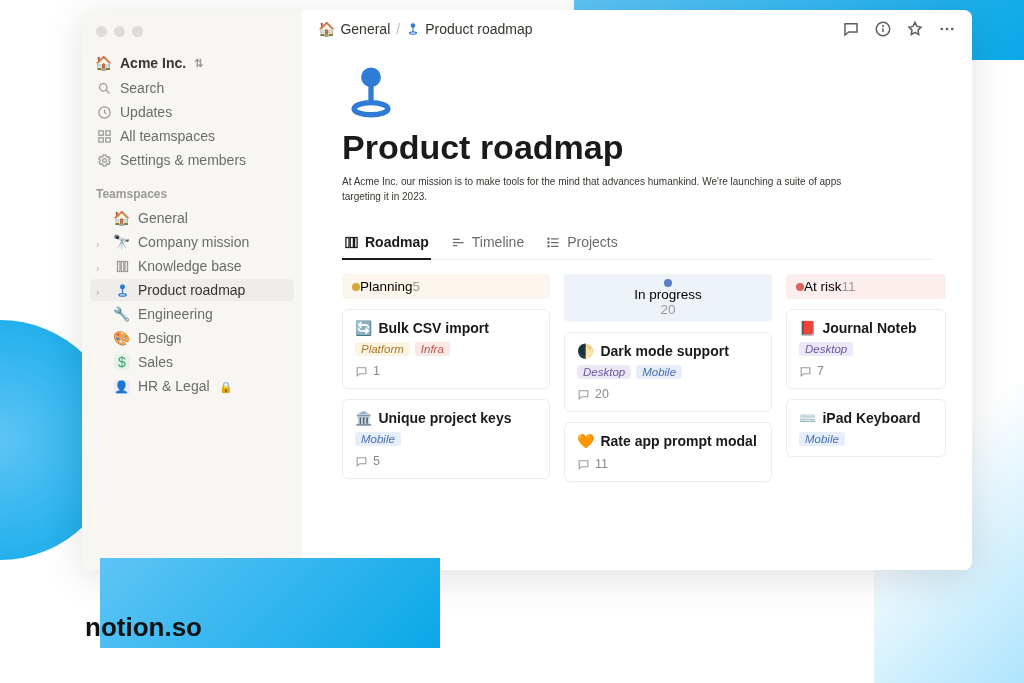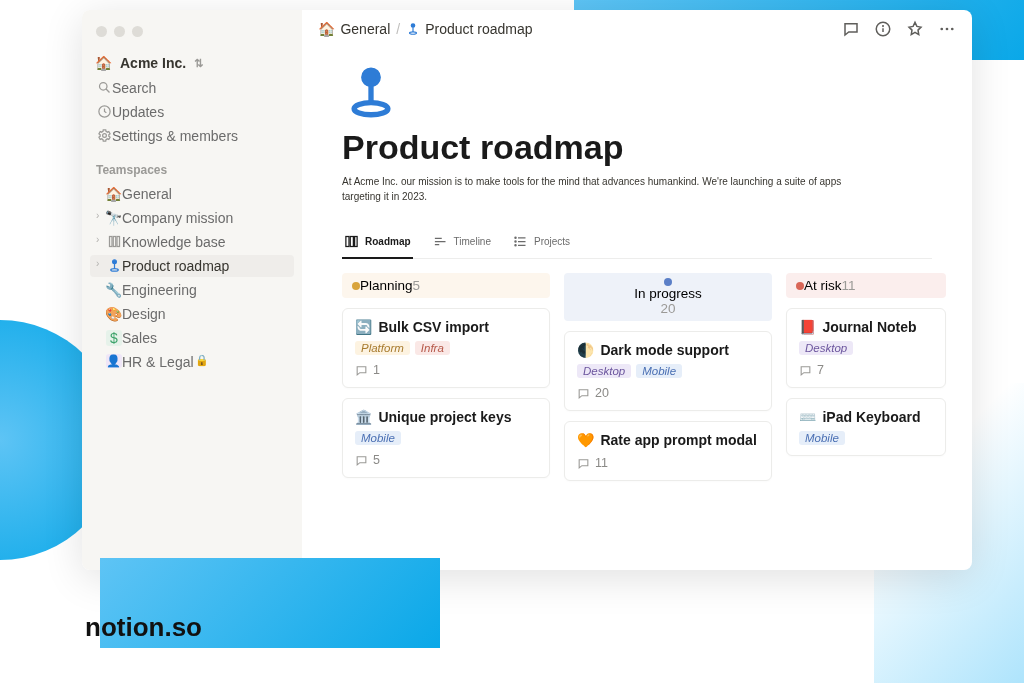--- a/index.html
+++ b/index.html
@@ -45,21 +45,21 @@
   .sidebar {
     width: 220px; background: #f7f6f3; padding: 12px 8px;
     display: flex; flex-direction: column; gap: 2px;
     font-size: 14px; color: #37352f;
   }
   .traffic { display: flex; gap: 7px; padding: 4px 6px 12px 6px; }
   .traffic span { width: 11px; height: 11px; border-radius: 50%; background: #dedcd7; }
   .ws-name { display: flex; align-items: center; gap: 8px; padding: 4px 6px; font-weight: 600; font-size: 14px; cursor: pointer; }
   .ws-name .updown { color: #9b9a97; font-size: 11px; }
   .nav-item, .ts-item {
-    display: flex; align-items: flex-start; padding: 3px 6px;
+    display: flex; align-items: flex-end; gap: 8px; padding: 3px 6px;
     border-radius: 4px; color: #6b6b6b; cursor: pointer; font-size: 14px;
   }
   .section-label { font-size: 12px; color: #9b9a97; font-weight:600; padding: 14px 6px 4px; }
   .ts-item.active { background: #efedea; font-weight: 500; color: #37352f; }
   .ts-item .chev { color: #b3b2af; font-size: 10px; width: 10px; }
   .ts-item .icon, .nav-item .icon, .ws-name .icon { width: 16px; display:inline-flex; justify-content:center; }
   .icon-house { color: #e8795a; }
   .icon-pin { color: #2e7cd6; }
   .icon-wrench { color: #d4a13b; }
   .icon-palette { color: #2e7cd6; }
@@ -77,21 +77,21 @@
   .crumbs .sep { color: #c0bfbd; }
   .crumb { display:flex; align-items:center; gap:5px; cursor:pointer; }
   .topbar-actions { display: flex; gap: 14px; color: #5f5e5b; }
   .topbar-actions .act { cursor:pointer; width:18px; height:18px; display:flex; align-items:center; justify-content:center;}
 
   .content { padding: 6px 40px 0 40px; overflow:hidden; flex:1; }
   .page-icon { margin-top: 10px; color:#2e7cd6; }
   .page-title { font-size: 34px; font-weight: 700; color: #1a1a1a; margin-top: 6px; }
   .page-desc { font-size: 10px; color: #37352f; margin-top: 8px; line-height: 1.45; max-width: 540px;}
   .tabs { display:flex; gap:18px; margin-top: 24px; border-bottom:1px solid #ededec; }
-  .tab { display:flex; align-items:center; gap:6px; padding: 6px 2px 8px; font-size:10px; color:#6b6b6b; cursor:pointer; border-bottom:2px solid transparent; margin-bottom:-1px;}
+  .tab { display:flex; align-items:center; gap:6px; padding: 6px 2px 8px; font-size:14px; color:#6b6b6b; cursor:pointer; border-bottom:2px solid transparent; margin-bottom:-1px;}
   .tab.active { color:#1a1a1a; font-weight:600; border-bottom-color:#1a1a1a; }
   .board { display:flex; gap:14px; margin-top:14px; }
   .col { width: 208px; flex-shrink:0; }
   .col-head { display:flex; align-items:center; padding:5px 10px; border-radius:4px; font-size:13.5px; font-weight:500;}
   .col-head .dot { width:8px; height:8px; border-radius:50%; }
   .col-head .count { color:#9b9a97; font-weight:400; }
   .head-planning { background:#fdf6ed; } .head-planning .dot{background:#d9a43b;}
   .head-progress { background:#eef2f9;flex-direction:column; } .head-progress .dot{background:#5b7fc7;}
   .head-risk { background:#fbeeed; } .head-risk .dot{background:#d96657;}
   .card { background:#fff; border:1px solid #ececea; border-radius:6px; padding:10px 12px; margin-top:10px; box-shadow: 0 1px 2px rgba(0,0,0,0.02); cursor:pointer;}
@@ -140,20 +140,31 @@
         <svg width="15" height="15" viewBox="0 0 24 24" fill="none" stroke="#9b9a97" stroke-width="2">
             <circle cx="12" cy="12" r="9"></circle>
             <path d="M12 7v5l3 2"></path>
           </svg>
       </span>
       <span>Updates</span>
     </div>
     <div class="nav-item">
       <span class="icon">
         <svg width="15" height="15" viewBox="0 0 24 24" fill="none" stroke="#9b9a97" stroke-width="2">
+            <rect x="3" y="3" width="7" height="7"></rect>
+            <rect x="14" y="3" width="7" height="7"></rect>
+            <rect x="3" y="14" width="7" height="7"></rect>
+            <rect x="14" y="14" width="7" height="7"></rect>
+          </svg>
+      </span>
+      <span>All teamspaces</span>
+    </div>
+    <div class="nav-item">
+      <span class="icon">
+        <svg width="15" height="15" viewBox="0 0 24 24" fill="none" stroke="#9b9a97" stroke-width="2">
             <circle cx="12" cy="12" r="3"></circle>
             <path d="M19 12a7 7 0 0 0-.1-1.2l2-1.6-2-3.4-2.4.9a7 7 0 0 0-2-1.2L14 3h-4l-.5 2.5a7 7 0 0 0-2 1.2l-2.4-.9-2 3.4 2 1.6A7 7 0 0 0 5 12c0 .4 0 .8.1 1.2l-2 1.6 2 3.4 2.4-.9c.6.5 1.3.9 2 1.2L10 21h4l.5-2.5c.7-.3 1.4-.7 2-1.2l2.4.9 2-3.4-2-1.6c.1-.4.1-.8.1-1.2z"></path>
           </svg>
       </span>
       <span>Settings &amp; members</span>
     </div>
 
     <div class="section-label">Teamspaces</div>
 
     <div class="ts-item">

